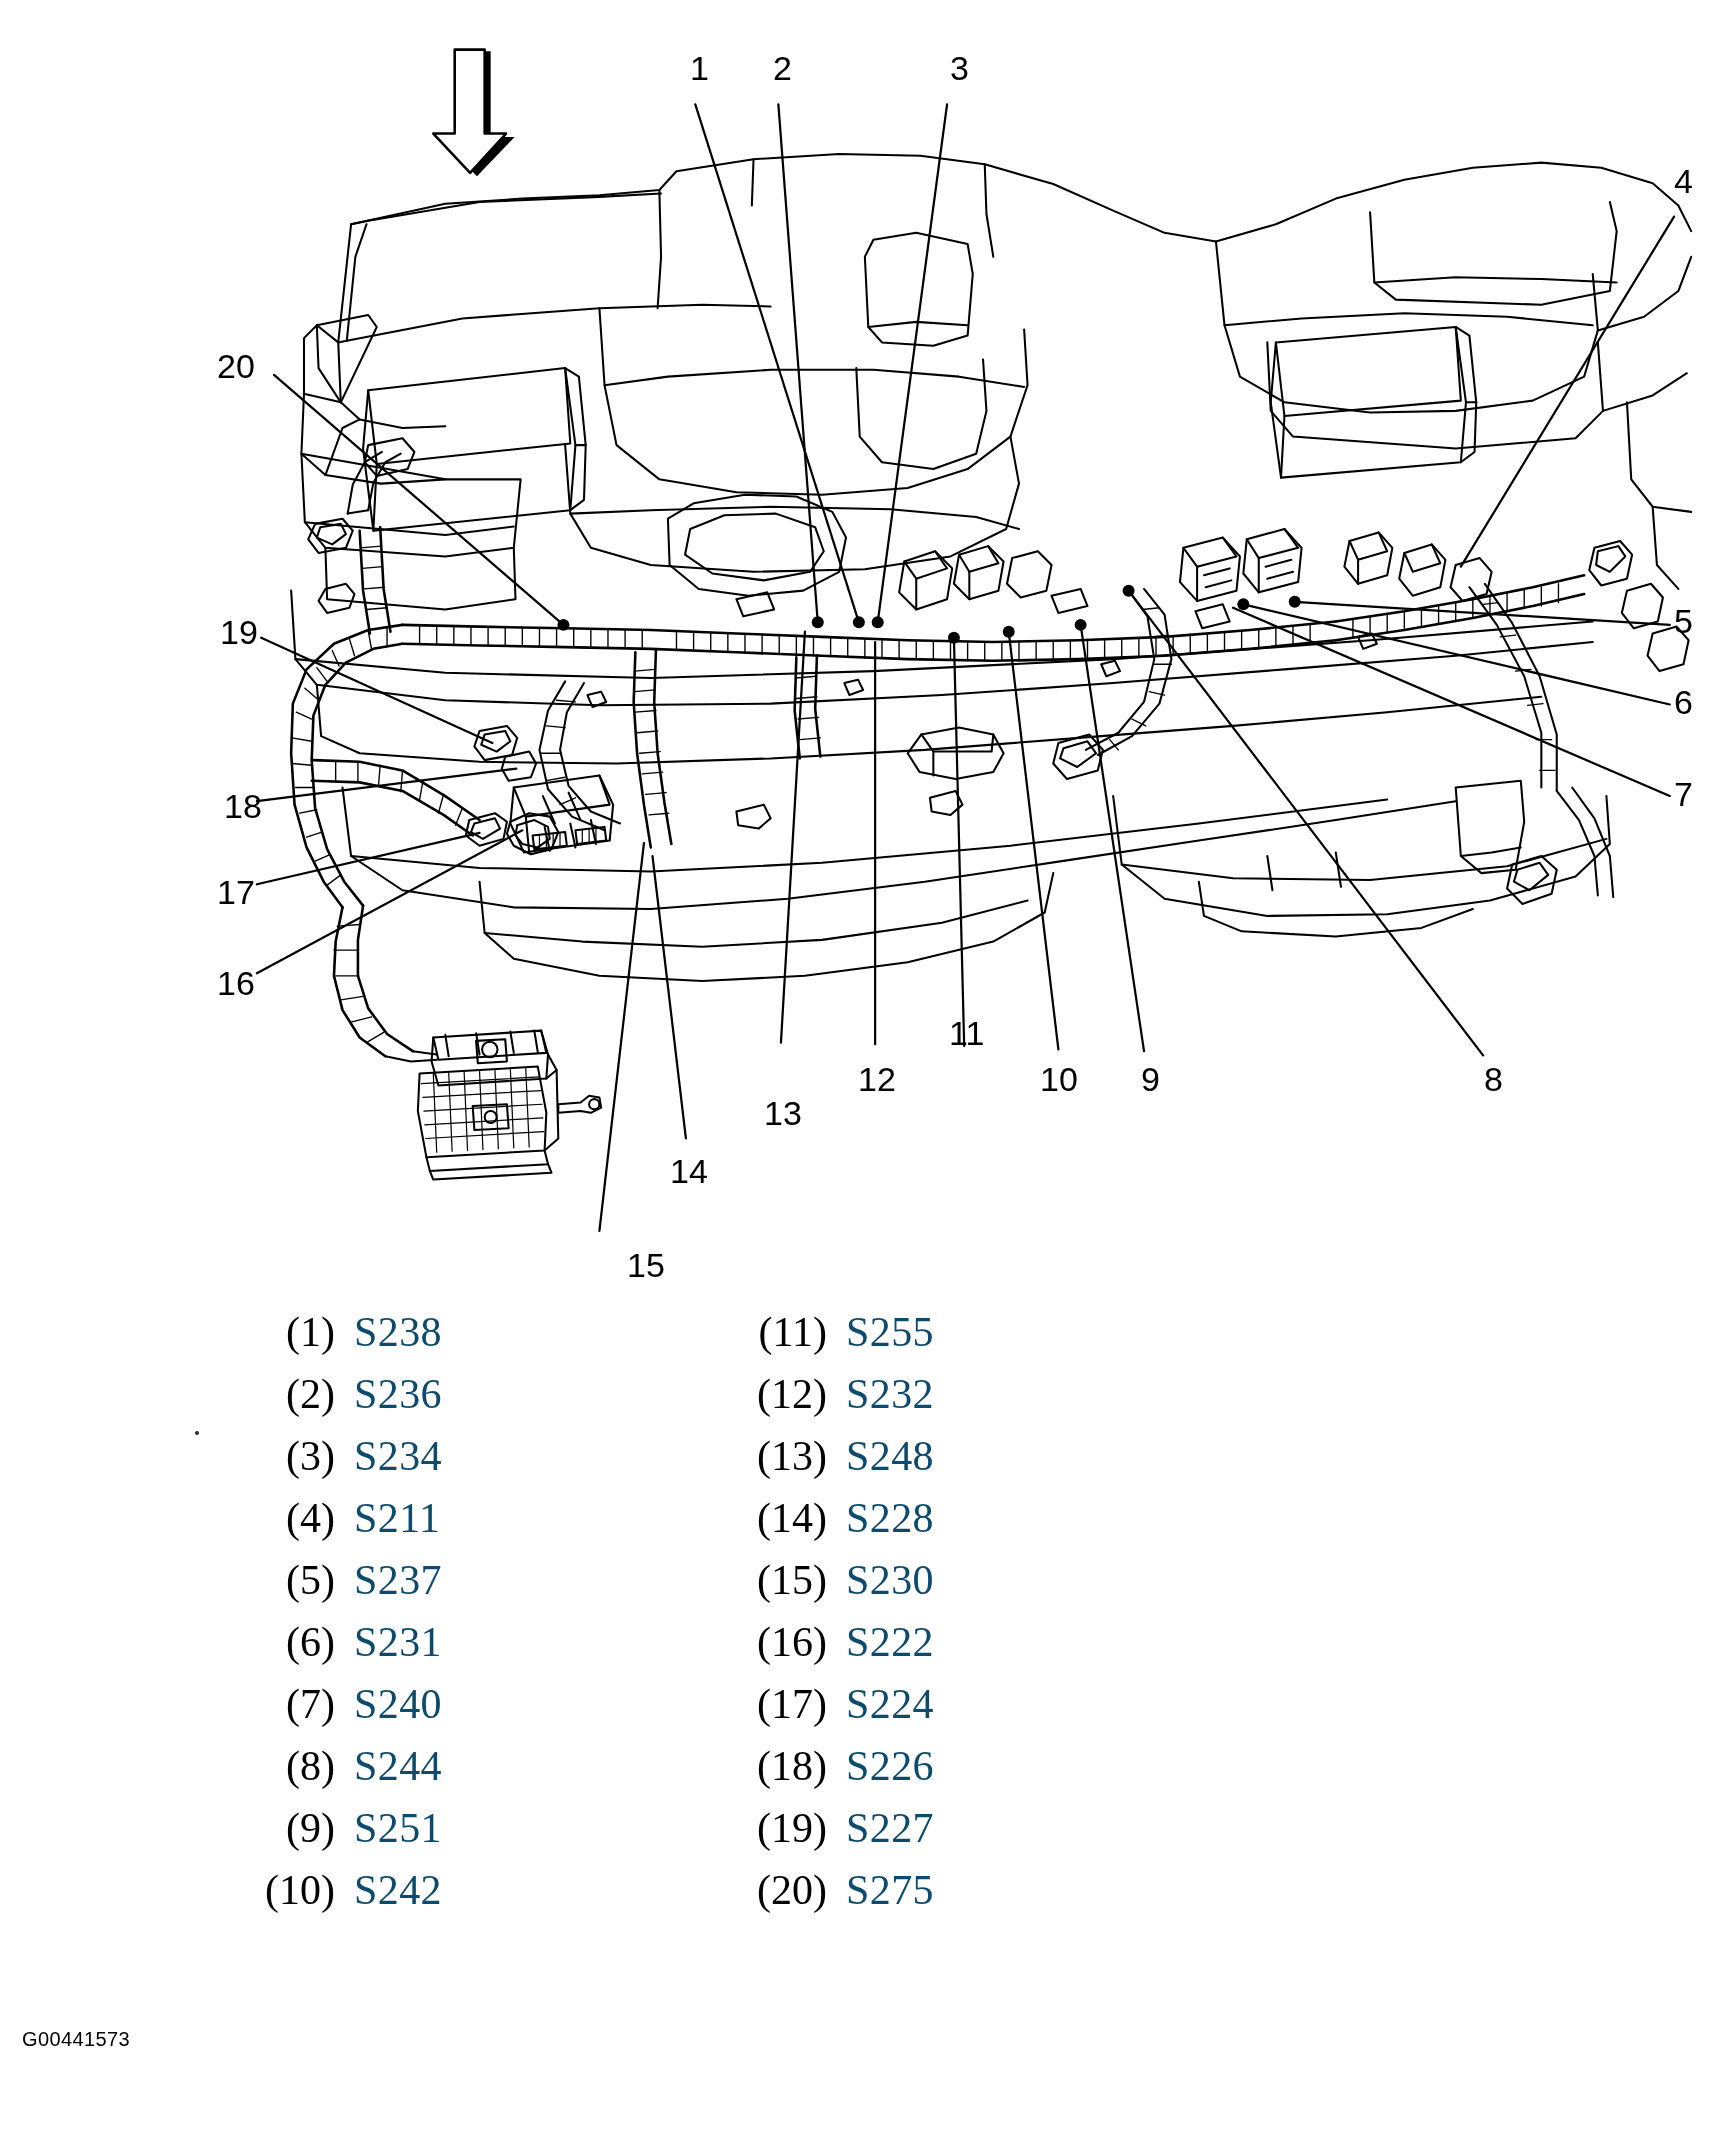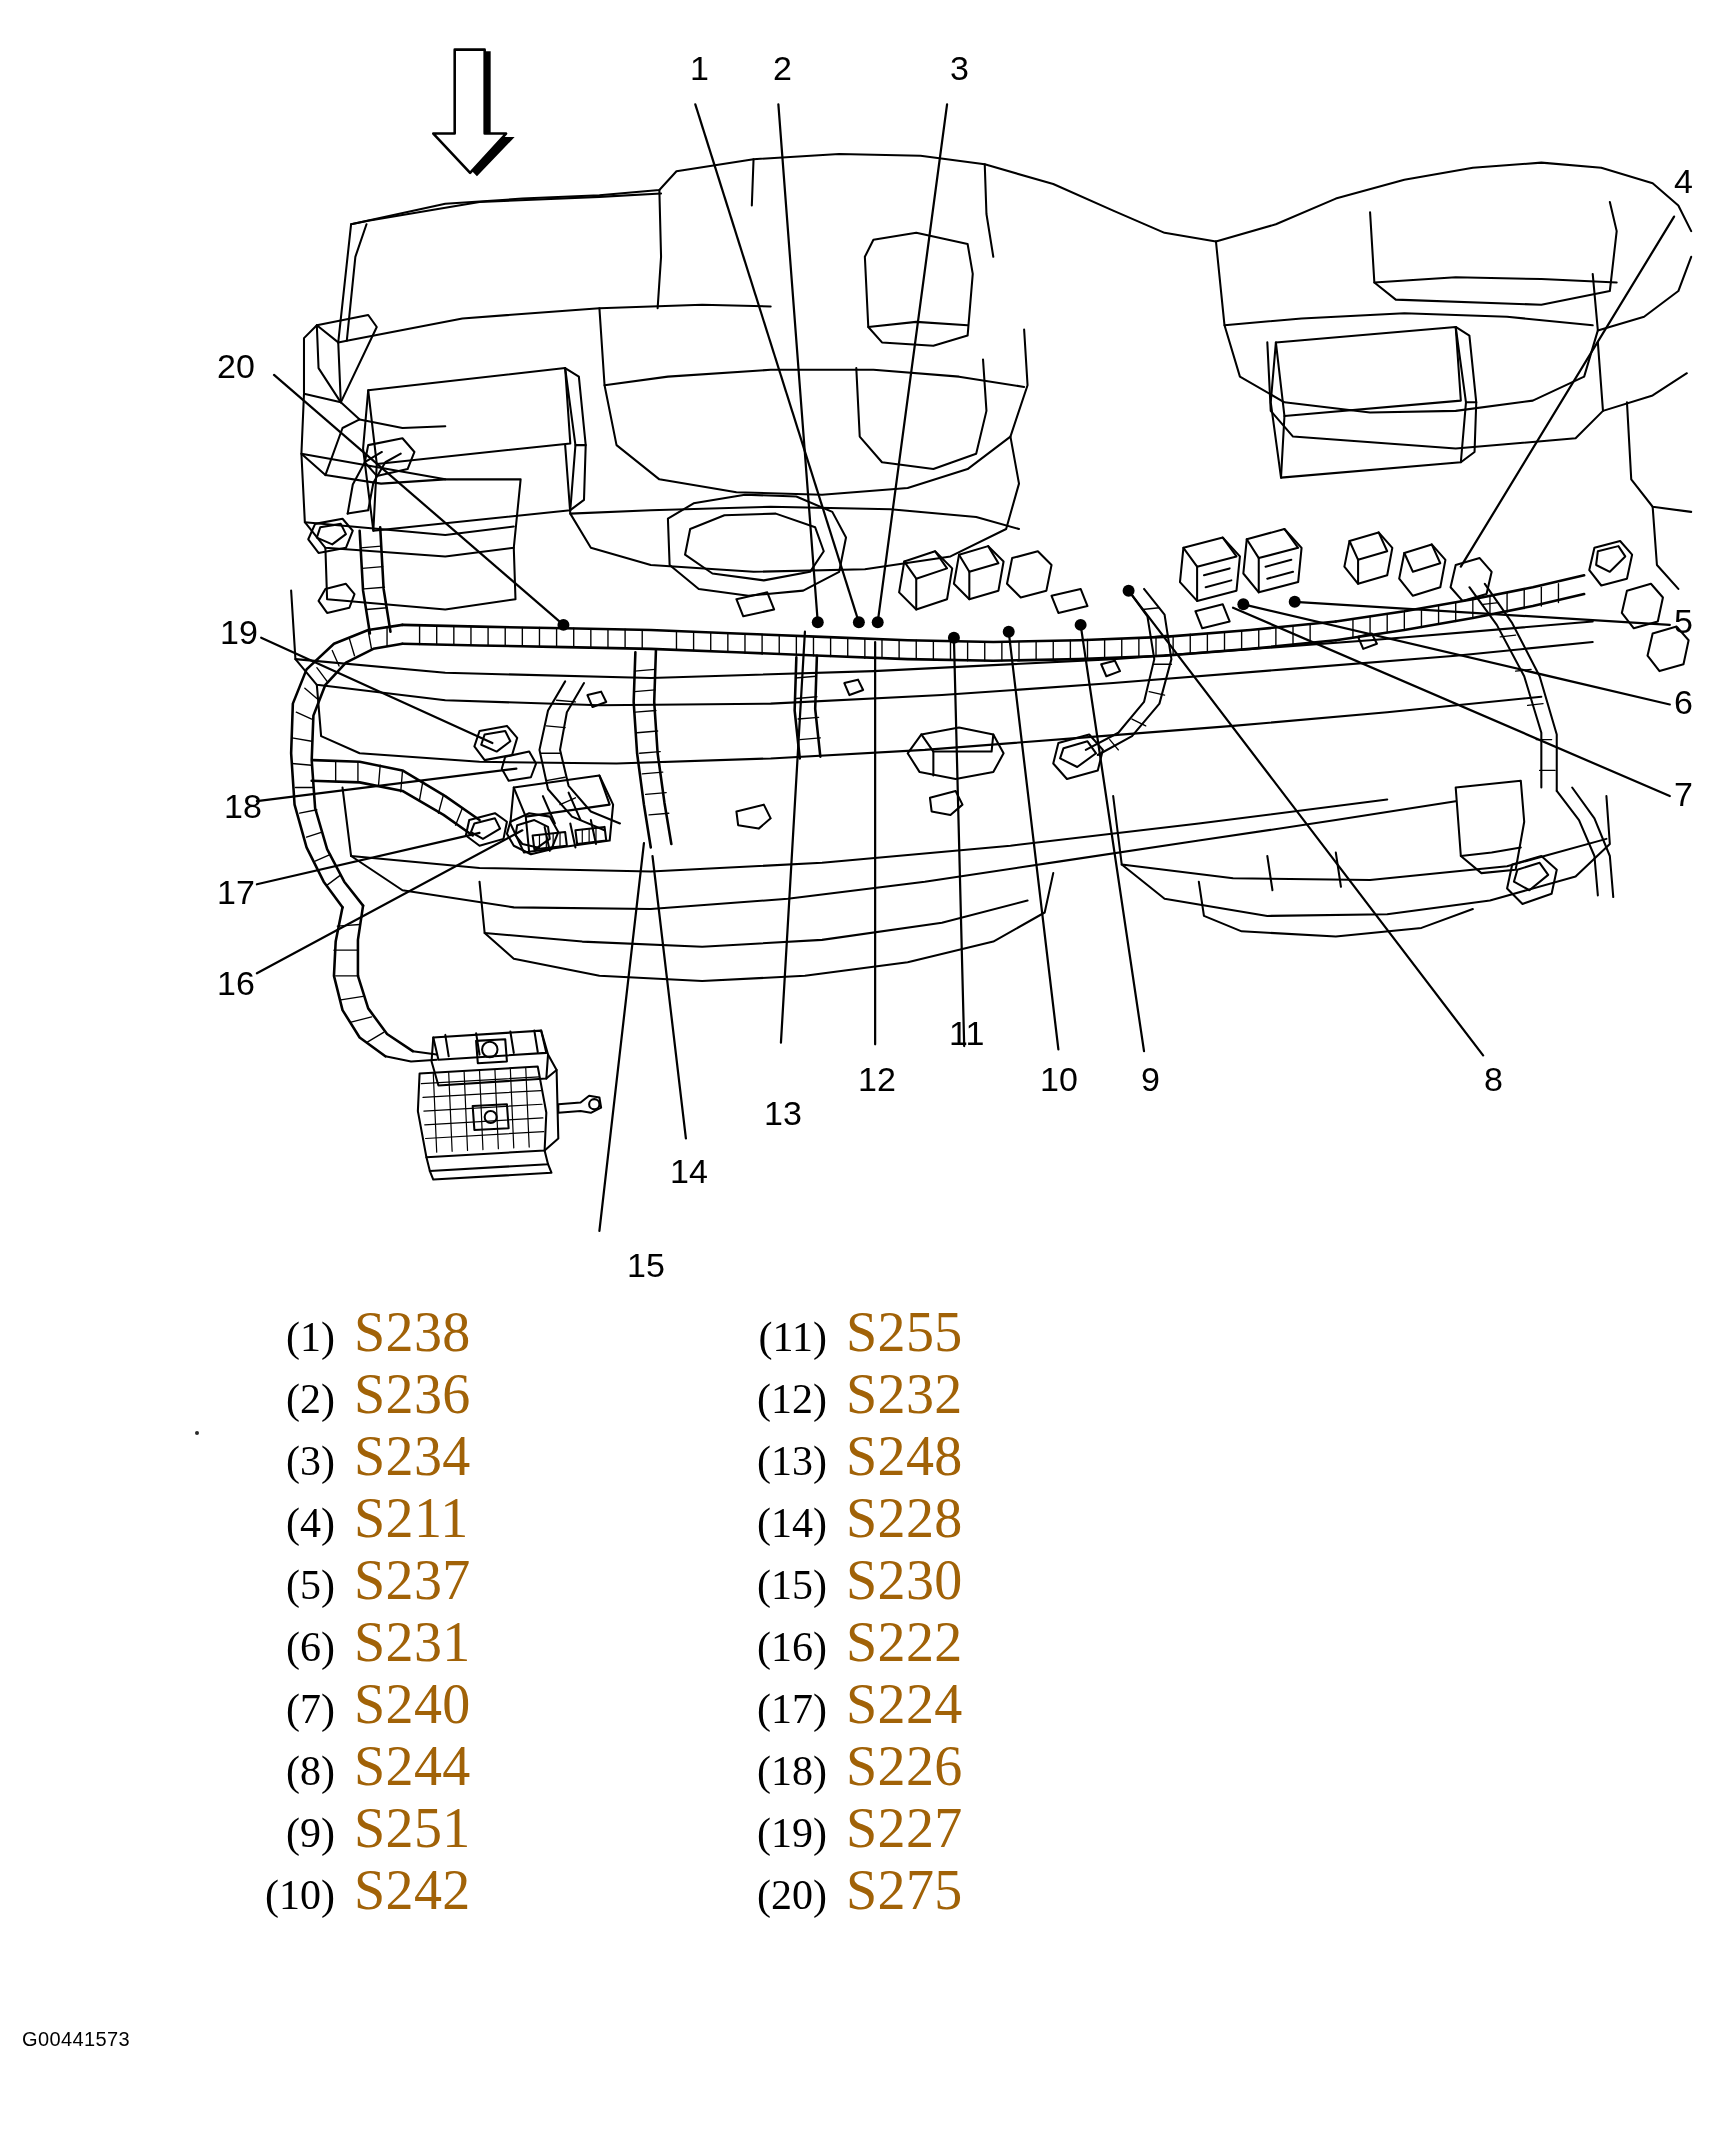--- a/index.html
+++ b/index.html
@@ -69,23 +69,23 @@
     width: 104px;
     text-align: right;
     font-family: "Liberation Serif", "DejaVu Serif", serif;
     font-size: 42px;
     line-height: 62px;
     color: #000;
   }
   .legend-value {
     padding-left: 19px;
     font-family: "Liberation Serif", "DejaVu Serif", serif;
-    font-size: 56px;
+    font-size: 42px;
     line-height: 62px;
-    color: #a16207;
+    color: #0c4a6e;
     letter-spacing: 0.4px;
   }
 
   
   #footer-code {
     position: absolute;
     left: 22px;
     top: 2029px;
     font-family: "Liberation Sans", "DejaVu Sans", sans-serif;
     font-size: 20px;

